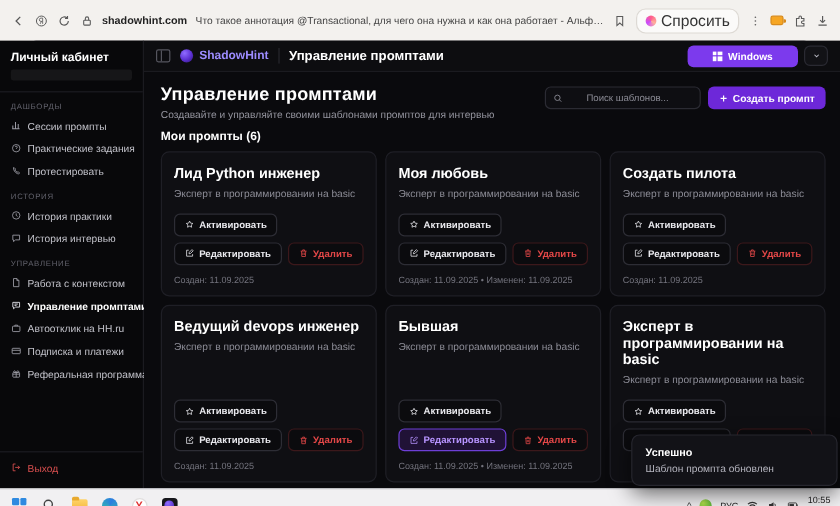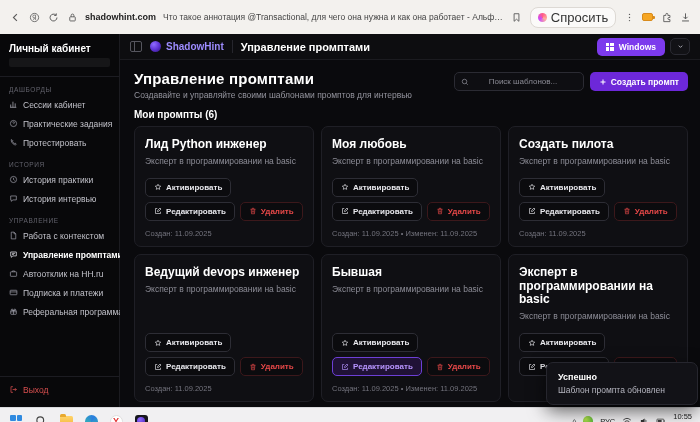--- a/index.html
+++ b/index.html
@@ -51,21 +51,21 @@
   .panel-toggle { width:12px; height:11px; border:1px solid #55555e; border-radius:2px; position:relative; }
   .panel-toggle:after { content:""; position:absolute; left:3px; top:0; bottom:0; width:1px; background:#55555e; }
   .brand { display:flex; align-items:center; gap:5px; }
   .brand-logo { width:11px; height:11px; border-radius:50%;
     background:radial-gradient(circle at 35% 30%, #8f6bff 0%, #5b2fd1 55%, #2b1668 100%); }
   .brand-name { font-size:10px; font-weight:bold; color:#9d8cff; }
   .hdr-divider { width:1px; height:13px; background:#26262d; }
   .hdr-title { font-size:11px; font-weight:bold; color:#fff; white-space:nowrap; }
   .hdr-right { margin-left:auto; display:flex; align-items:center; gap:5px; }
   .win-btn { display:flex; align-items:center; gap:5px; background:#7c3aed; color:#fff;
-    font-size:8.5px; font-weight:bold; border:none; border-radius:5px; padding:4px 9px; cursor:pointer; }
+    font-size:8.5px; font-weight:bold; border:none; border-radius:5px; padding:4px 21px; cursor:pointer; }
   .win-glyph { width:8px; height:8px; display:grid; grid-template-columns:1fr 1fr; gap:1px; }
   .win-glyph span { background:#fff; }
   .chev-btn { width:20px; height:17px; border:1px solid #2a2a32; background:#121216;
     border-radius:5px; color:#b9b9c2; font-size:7px; display:flex; align-items:center; justify-content:center; cursor:pointer; }
 
   
   .content { flex:1; background:#0a0a0d; padding:10px 12px 8px 14px; position:relative; min-width:0; }
   .content-head { display:flex; align-items:flex-start; }
   .ch-left h1 { font-size:15px; font-weight:bold; color:#fff; letter-spacing:.2px; }
   .ch-left p { font-size:8.5px; color:#94949e; margin-top:3px; }
@@ -88,21 +88,21 @@
   .card-actions { margin-top:auto; display:flex; flex-wrap:wrap; gap:5px; padding-top:12px; }
   .btn { display:inline-flex; align-items:center; gap:4px; background:#0b0b0e;
     border:1px solid #2d2d35; color:#e9e9ee; font-size:8px; font-weight:bold;
     padding:4px 8px; border-radius:5px; cursor:pointer; white-space:nowrap; }
   .btn svg { width:8px; height:8px; }
   .btn.danger { color:#e54848; border-color:#3c181b; }
   .btn.edit-hl { color:#b794ff; border-color:#6d3fd6; background:#201236; }
   .card-meta { font-size:7.5px; color:#73737d; margin-top:8px; white-space:nowrap; }
 
   
-  .toast { position:absolute; right:2px; bottom:2px; width:152px; background:#121217;
+  .toast { position:absolute; right:2px; bottom:2px; width:172px; background:#121217;
     border:1px solid #26262e; border-radius:7px; padding:9px 11px;
     box-shadow:0 6px 18px rgba(0,0,0,.6); z-index:5; }
   .toast-title { font-size:9px; font-weight:bold; color:#fff; }
   .toast-msg { font-size:8.5px; color:#b5b5bf; margin-top:3px; }
 
   
   .taskbar { height:27px; background:#f1f0f2; border-top:1px solid #d9d9dc; display:flex;
     align-items:center; padding:0 8px; position:relative; }
   .tb-icons { display:flex; align-items:center; gap:9px; }
   .tb-ic { width:16px; height:16px; display:flex; align-items:center; justify-content:center;
@@ -200,21 +200,21 @@
     <div class="sb-redacted"></div>
     <div class="sb-divider"></div>
 
     <div class="sb-section">ДАШБОРДЫ</div>
     <div class="sb-item">
       <span class="ic">
           <svg viewBox="0 0 16 16" fill="none" stroke="currentColor" stroke-width="1.5">
             <path d="M3 13V8m4 5V3m4 10V6m-9 7h11"></path>
           </svg>
         </span>
-      <span>Сессии кабинет</span>
+      <span>Сессии промпты</span>
     </div>
     <div class="sb-item">
       <span class="ic">
           <svg viewBox="0 0 16 16" fill="none" stroke="currentColor" stroke-width="1.3">
             <circle cx="8" cy="8" r="5.5"></circle>
             <path d="M6.5 6.2A1.6 1.6 0 0 1 8 5a1.6 1.6 0 0 1 1.6 1.6c0 1-1.6 1.2-1.6 2.4m0 1.8v.1"></path>
           </svg>
         </span>
       <span>Практические задания</span>
     </div>

